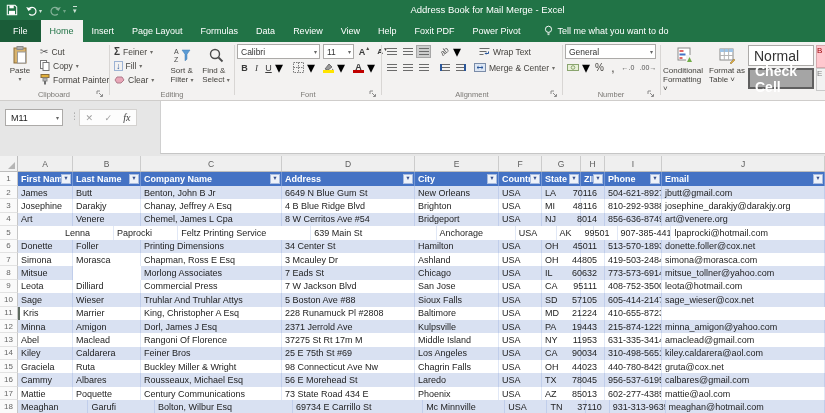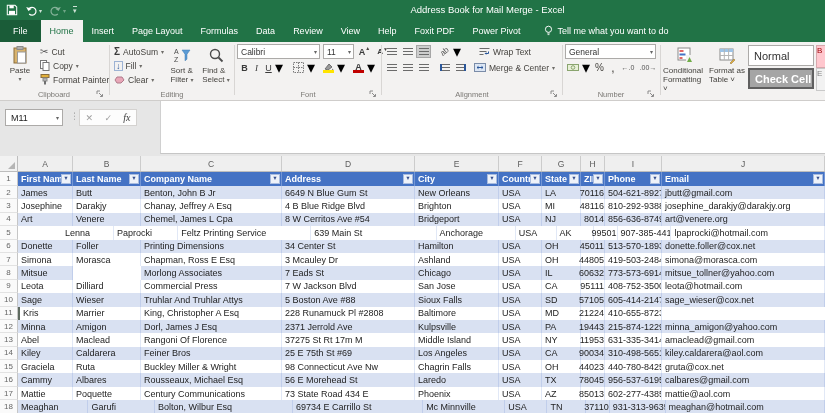--- a/index.html
+++ b/index.html
@@ -34,21 +34,21 @@
   .bigbtn .bicon{height:22px;display:flex;align-items:center;}
   .combo{background:#fff;border:1px solid #acaaa8;height:13px;display:flex;align-items:center;font-size:8.5px;color:#333;padding-left:3px;position:relative;}
   .combo .car{position:absolute;right:2px;font-size:6px;color:#666;}
   .icobtn{width:15px;height:13px;display:flex;align-items:center;justify-content:center;font-size:9px;color:#44423e;}
   .icobtn.pressed{background:#cdcdcd;border:1px solid #a6a6a6;box-sizing:border-box;}
   .bars{width:10px;height:7px;background:repeating-linear-gradient(to bottom,#6b6b6b 0 1px,transparent 1px 3px);}
   .ulbar{display:block;width:11px;height:3px;margin-top:-1px;}
   .glyA{font-weight:bold;font-size:9px;line-height:8px;color:#3b3b3b;display:flex;flex-direction:column;align-items:center;}
   .fontbtn{font-size:9px;color:#3b3b3b;width:11px;text-align:center;}
   .fontbtn.b{font-weight:bold}.fontbtn.i{font-style:italic;font-family:"Liberation Serif",serif}.fontbtn.u{text-decoration:underline}
-  .galitem{width:66px;height:21px;box-sizing:border-box;font-size:11px;display:flex;align-items:center;padding-left:5px;}
+  .galitem{width:66px;height:21px;box-sizing:border-box;font-size:14px;display:flex;align-items:center;padding-left:5px;}
   .gal-normal{background:#fff;border:1px solid #acaaa8;color:#333;}
   .gal-check{background:#a5a5a5;border:2px solid #5f5f5f;color:#fff;font-weight:bold;}
   .sliver{position:absolute;width:10px;height:21px;overflow:hidden;font-size:8px;}
   .sliver.bad{background:#ffc7ce;color:#9c0006;border:1px solid #d7a8ad;}
   .sliver.expl{background:#f2f2f2;color:#7f7f7f;border:1px solid #c9c9c9;}
   .twoline{line-height:9px;font-size:8px;}
   
   .fxbar{position:absolute;top:100px;left:0;width:825px;height:56px;background:#e6e6e6;border-top:1px solid #cfcdcb;}
   .namebox{position:absolute;left:5px;top:8px;width:58px;height:17px;background:#fff;border:1px solid #acaaa8;
            font-size:9px;color:#222;display:flex;align-items:center;padding-left:5px;box-sizing:border-box;}
@@ -77,21 +77,21 @@
   .hlabel{overflow:hidden;white-space:nowrap;}
   .filter{position:absolute;right:1px;top:1.5px;width:10px;height:10px;background:#eef2f9;border:1px solid #a9bcdf;
           box-sizing:border-box;display:flex;align-items:center;justify-content:center;}
   .farrow{font-size:5.5px;color:#37508f;line-height:5px;}
   .drow{height:13.4px;}
   .drow .gut{height:13.4px;}
   .cell{box-sizing:border-box;border-right:1px solid rgba(68,114,196,0.16);height:13.4px;
         font-size:9px;color:#1d1d1d;display:flex;align-items:center;padding:0 1px 0 3px;
         white-space:nowrap;overflow:hidden;background:#fff;}
   .drow.band .cell{background:#d9e1f2;}
-  .cell.right{justify-content:flex-end;overflow:visible;padding-right:0;}
+  .cell.right{justify-content:flex-end;overflow:visible;padding-right:7px;}
   .cell.tick{border-left:2px solid #5f6b60;}
   
   svg{display:block;}
 </style>
 </head>
 <body>
 
 <div class="app">
 
   <div class="titlebar">
@@ -190,21 +190,21 @@
             <path d="M3 3 l3.2 3.2 M6.5 6.5 h-2.4 M6.5 6.5 v-2.4" stroke="#8a8a8a" fill="none"></path>
           </svg>
       </span>
     </div>
     <div class="gdiv" style="left:109px;"></div>
 
     <div class="rgroup" style="left:112px;width:120px;">
       <div class="rrow" style="left:0;top:3px;">
         <span class="sbtn">
           <span style="font-size:10px;font-weight:bold;color:#3b3b3b;">Σ</span>
-          <span>AutoSum</span>
+          <span>Feiner</span>
           <span class="car">▾</span>
         </span>
       </div>
       <div class="rrow" style="left:0;top:17px;">
         <span class="sbtn">
           <span style="color:#2b579a;font-weight:bold;font-size:9px;border:1px solid #9db3d4;line-height:8px;padding:0 1px;">↓</span>
           <span>Fill</span>
           <span class="car">▾</span>
         </span>
       </div>

